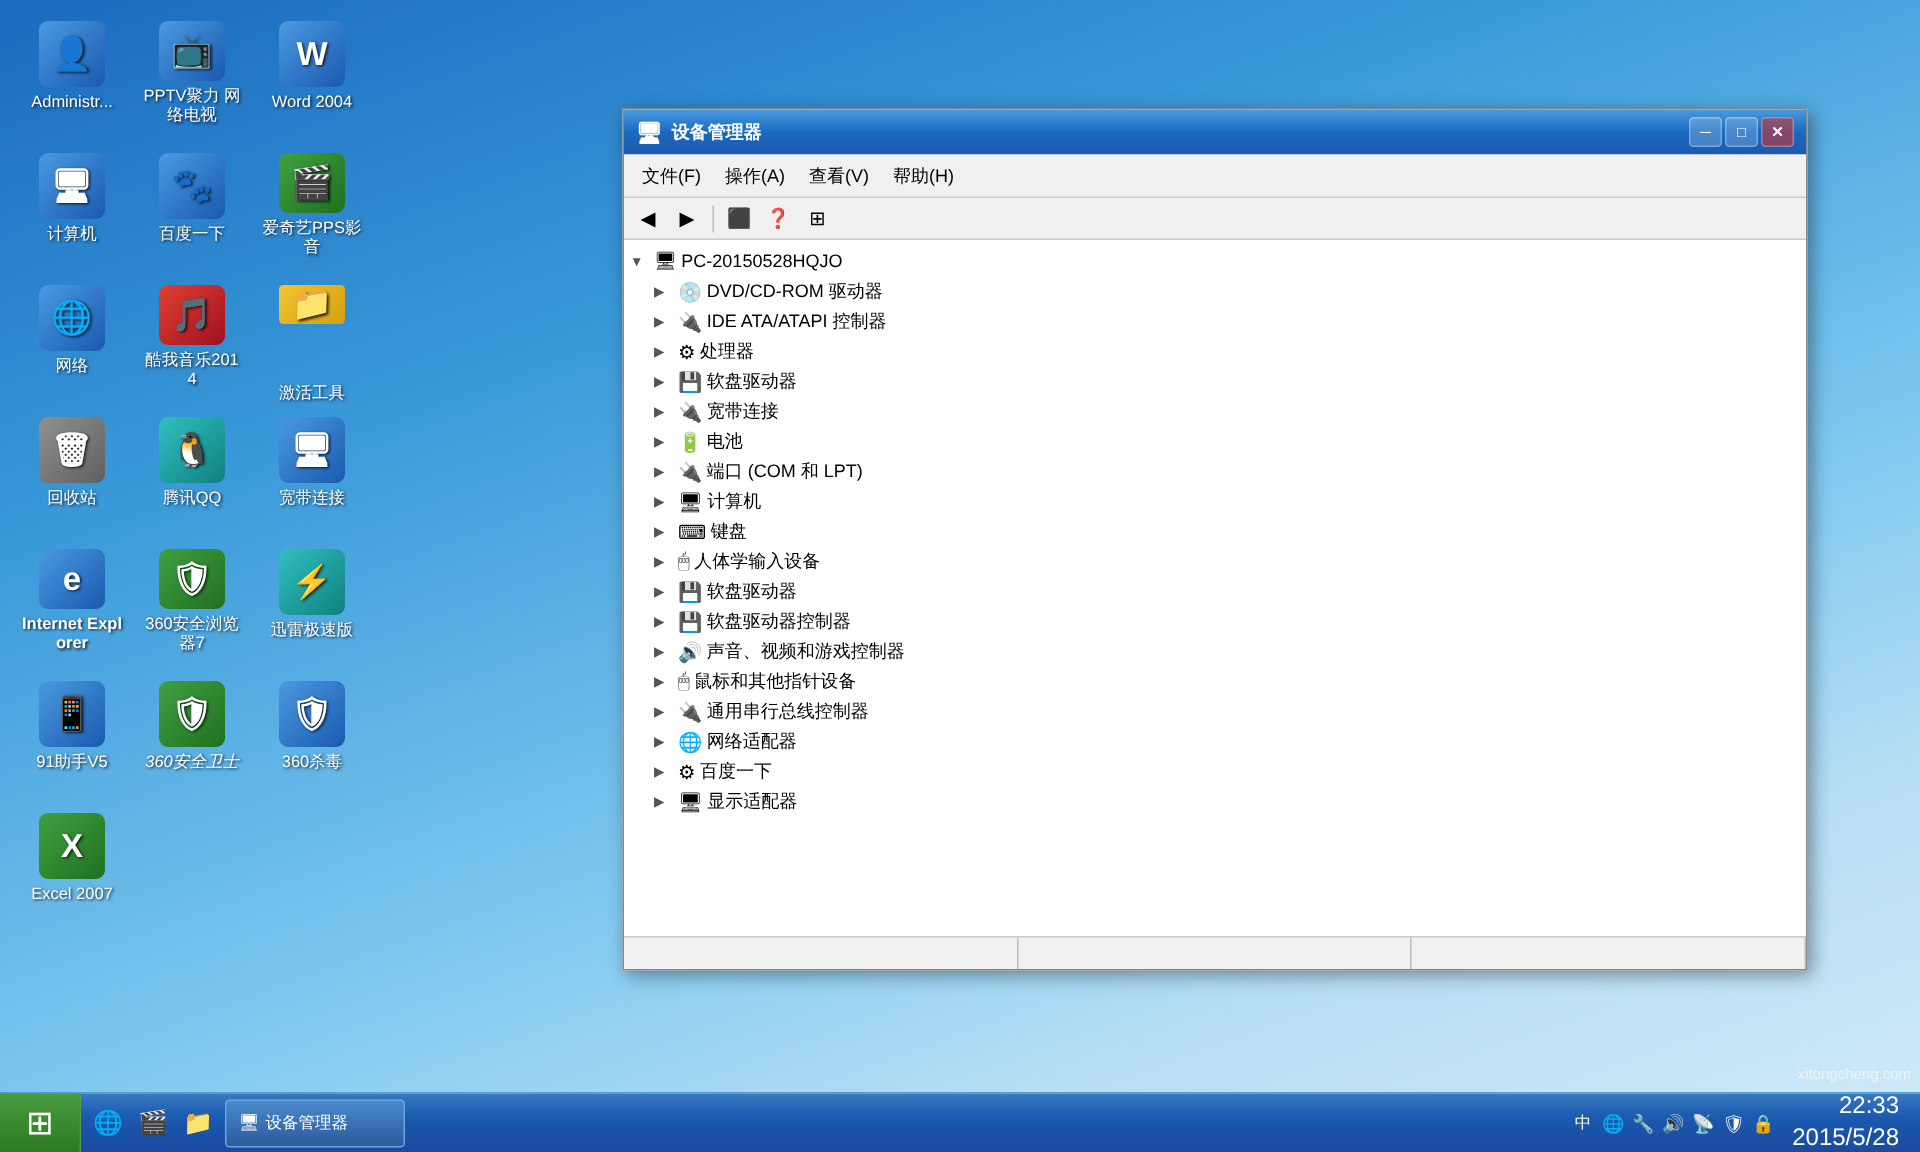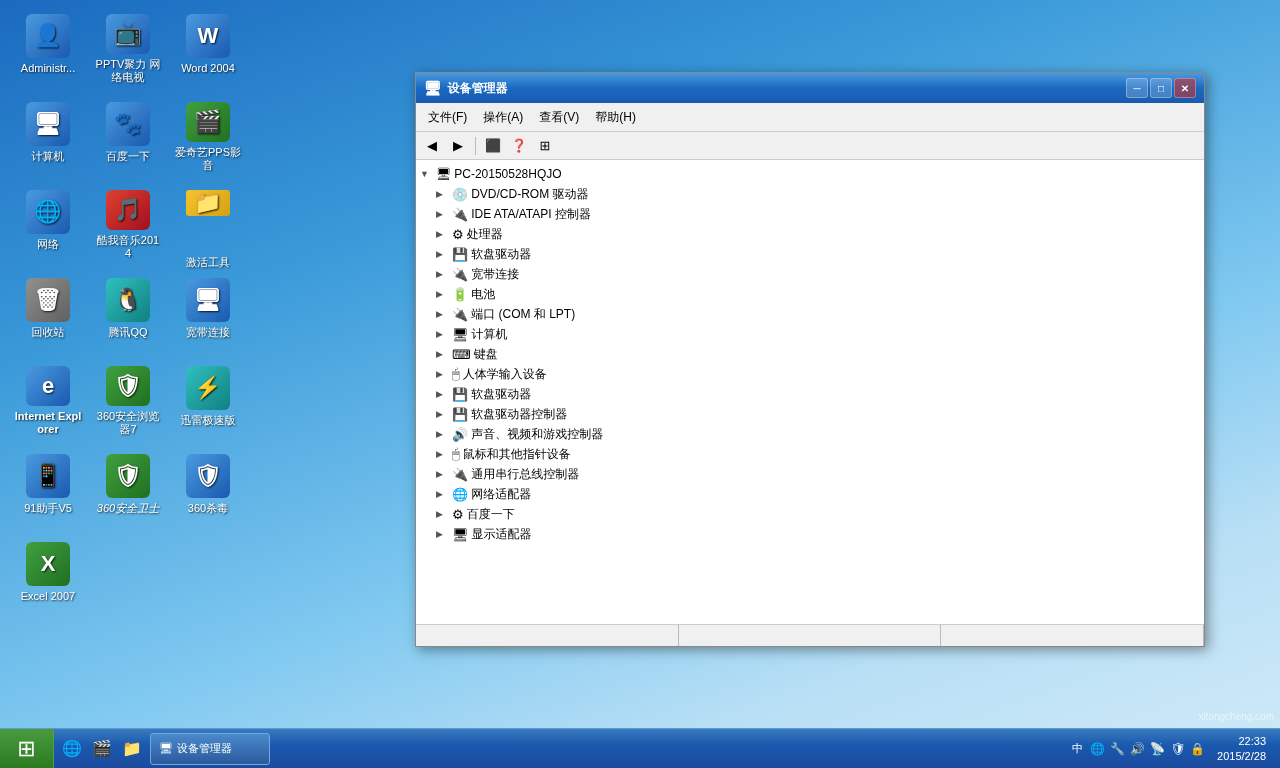--- a/index.html
+++ b/index.html
@@ -137,21 +137,21 @@
       font-size: 12px;
       color: white;
       display: flex;
       align-items: center;
       justify-content: center;
       cursor: pointer;
     }
 
     .clock {
       color: white;
-      font-size: 11px;
+      font-size: 16px;
       text-align: right;
       line-height: 1.3;
       padding: 0 6px;
     }
 
     .lang-indicator {
       color: white;
       font-size: 11px;
       padding: 0 4px;
     }
@@ -554,18 +554,18 @@
       <div class="lang-indicator">中</div>
       <div class="tray-icon">🌐</div>
       <div class="tray-icon">🔧</div>
       <div class="tray-icon">🔊</div>
       <div class="tray-icon">📡</div>
       <div class="tray-icon">🛡</div>
       <div class="tray-icon">🔒</div>
     </div>
     <div class="clock">
       <div>22:33</div>
-      <div>2015/2/28</div>
+      <div>2015/5/28</div>
     </div>
   </div>
 </div>
 
 <div class="watermark">xitongcheng.com</div>
 
 </body></html>

